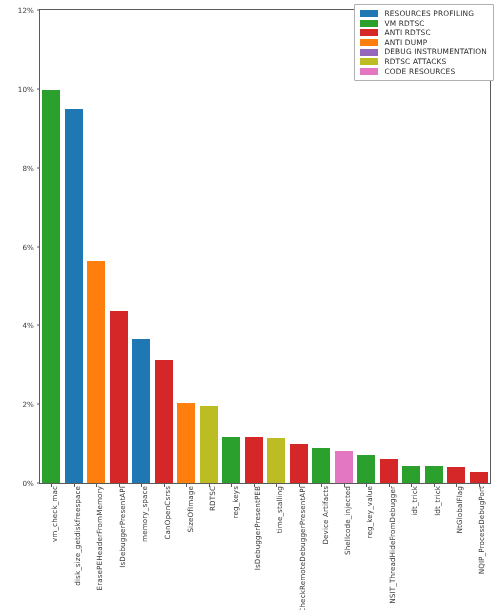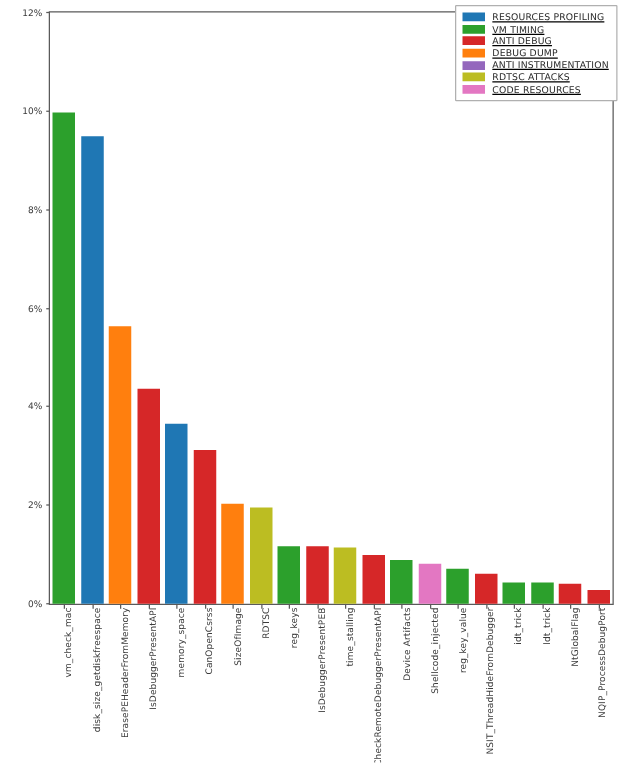--- a/index.html
+++ b/index.html
@@ -98,21 +98,20 @@
   #legend {
     position: absolute;
     right: 5px;
     top: 4px;
     background: #ffffff;
     border: 1px solid #b0b0b0;
     border-radius: 1px;
     padding: 4px 6px 4px 5px;
     box-sizing: border-box;
     z-index: 5;
-    text-decoration: underline;
   }
   .legend-row {
     display: flex;
     align-items: center;
     height: 9.6px;
     margin: 0;
   }
   .legend-swatch {
     width: 18px;
     height: 7px;
@@ -262,33 +261,33 @@
       </div>
     </div>
 
   <div id="legend">
       <div class="legend-row">
         <span class="legend-swatch" style="background: rgb(31, 119, 180);"></span>
         <span class="legend-label">RESOURCES PROFILING</span>
       </div>
       <div class="legend-row">
         <span class="legend-swatch" style="background: rgb(44, 160, 44);"></span>
-        <span class="legend-label">VM TIMING</span>
+        <span class="legend-label">VM RDTSC</span>
       </div>
       <div class="legend-row">
         <span class="legend-swatch" style="background: rgb(214, 39, 40);"></span>
-        <span class="legend-label">ANTI DEBUG</span>
+        <span class="legend-label">ANTI RDTSC</span>
       </div>
       <div class="legend-row">
         <span class="legend-swatch" style="background: rgb(255, 127, 14);"></span>
-        <span class="legend-label">DEBUG DUMP</span>
+        <span class="legend-label">ANTI DUMP</span>
       </div>
       <div class="legend-row">
         <span class="legend-swatch" style="background: rgb(148, 103, 189);"></span>
-        <span class="legend-label">ANTI INSTRUMENTATION</span>
+        <span class="legend-label">DEBUG INSTRUMENTATION</span>
       </div>
       <div class="legend-row">
         <span class="legend-swatch" style="background: rgb(188, 189, 34);"></span>
         <span class="legend-label">RDTSC ATTACKS</span>
       </div>
       <div class="legend-row">
         <span class="legend-swatch" style="background: rgb(227, 119, 194);"></span>
         <span class="legend-label">CODE RESOURCES</span>
       </div>
     </div>

